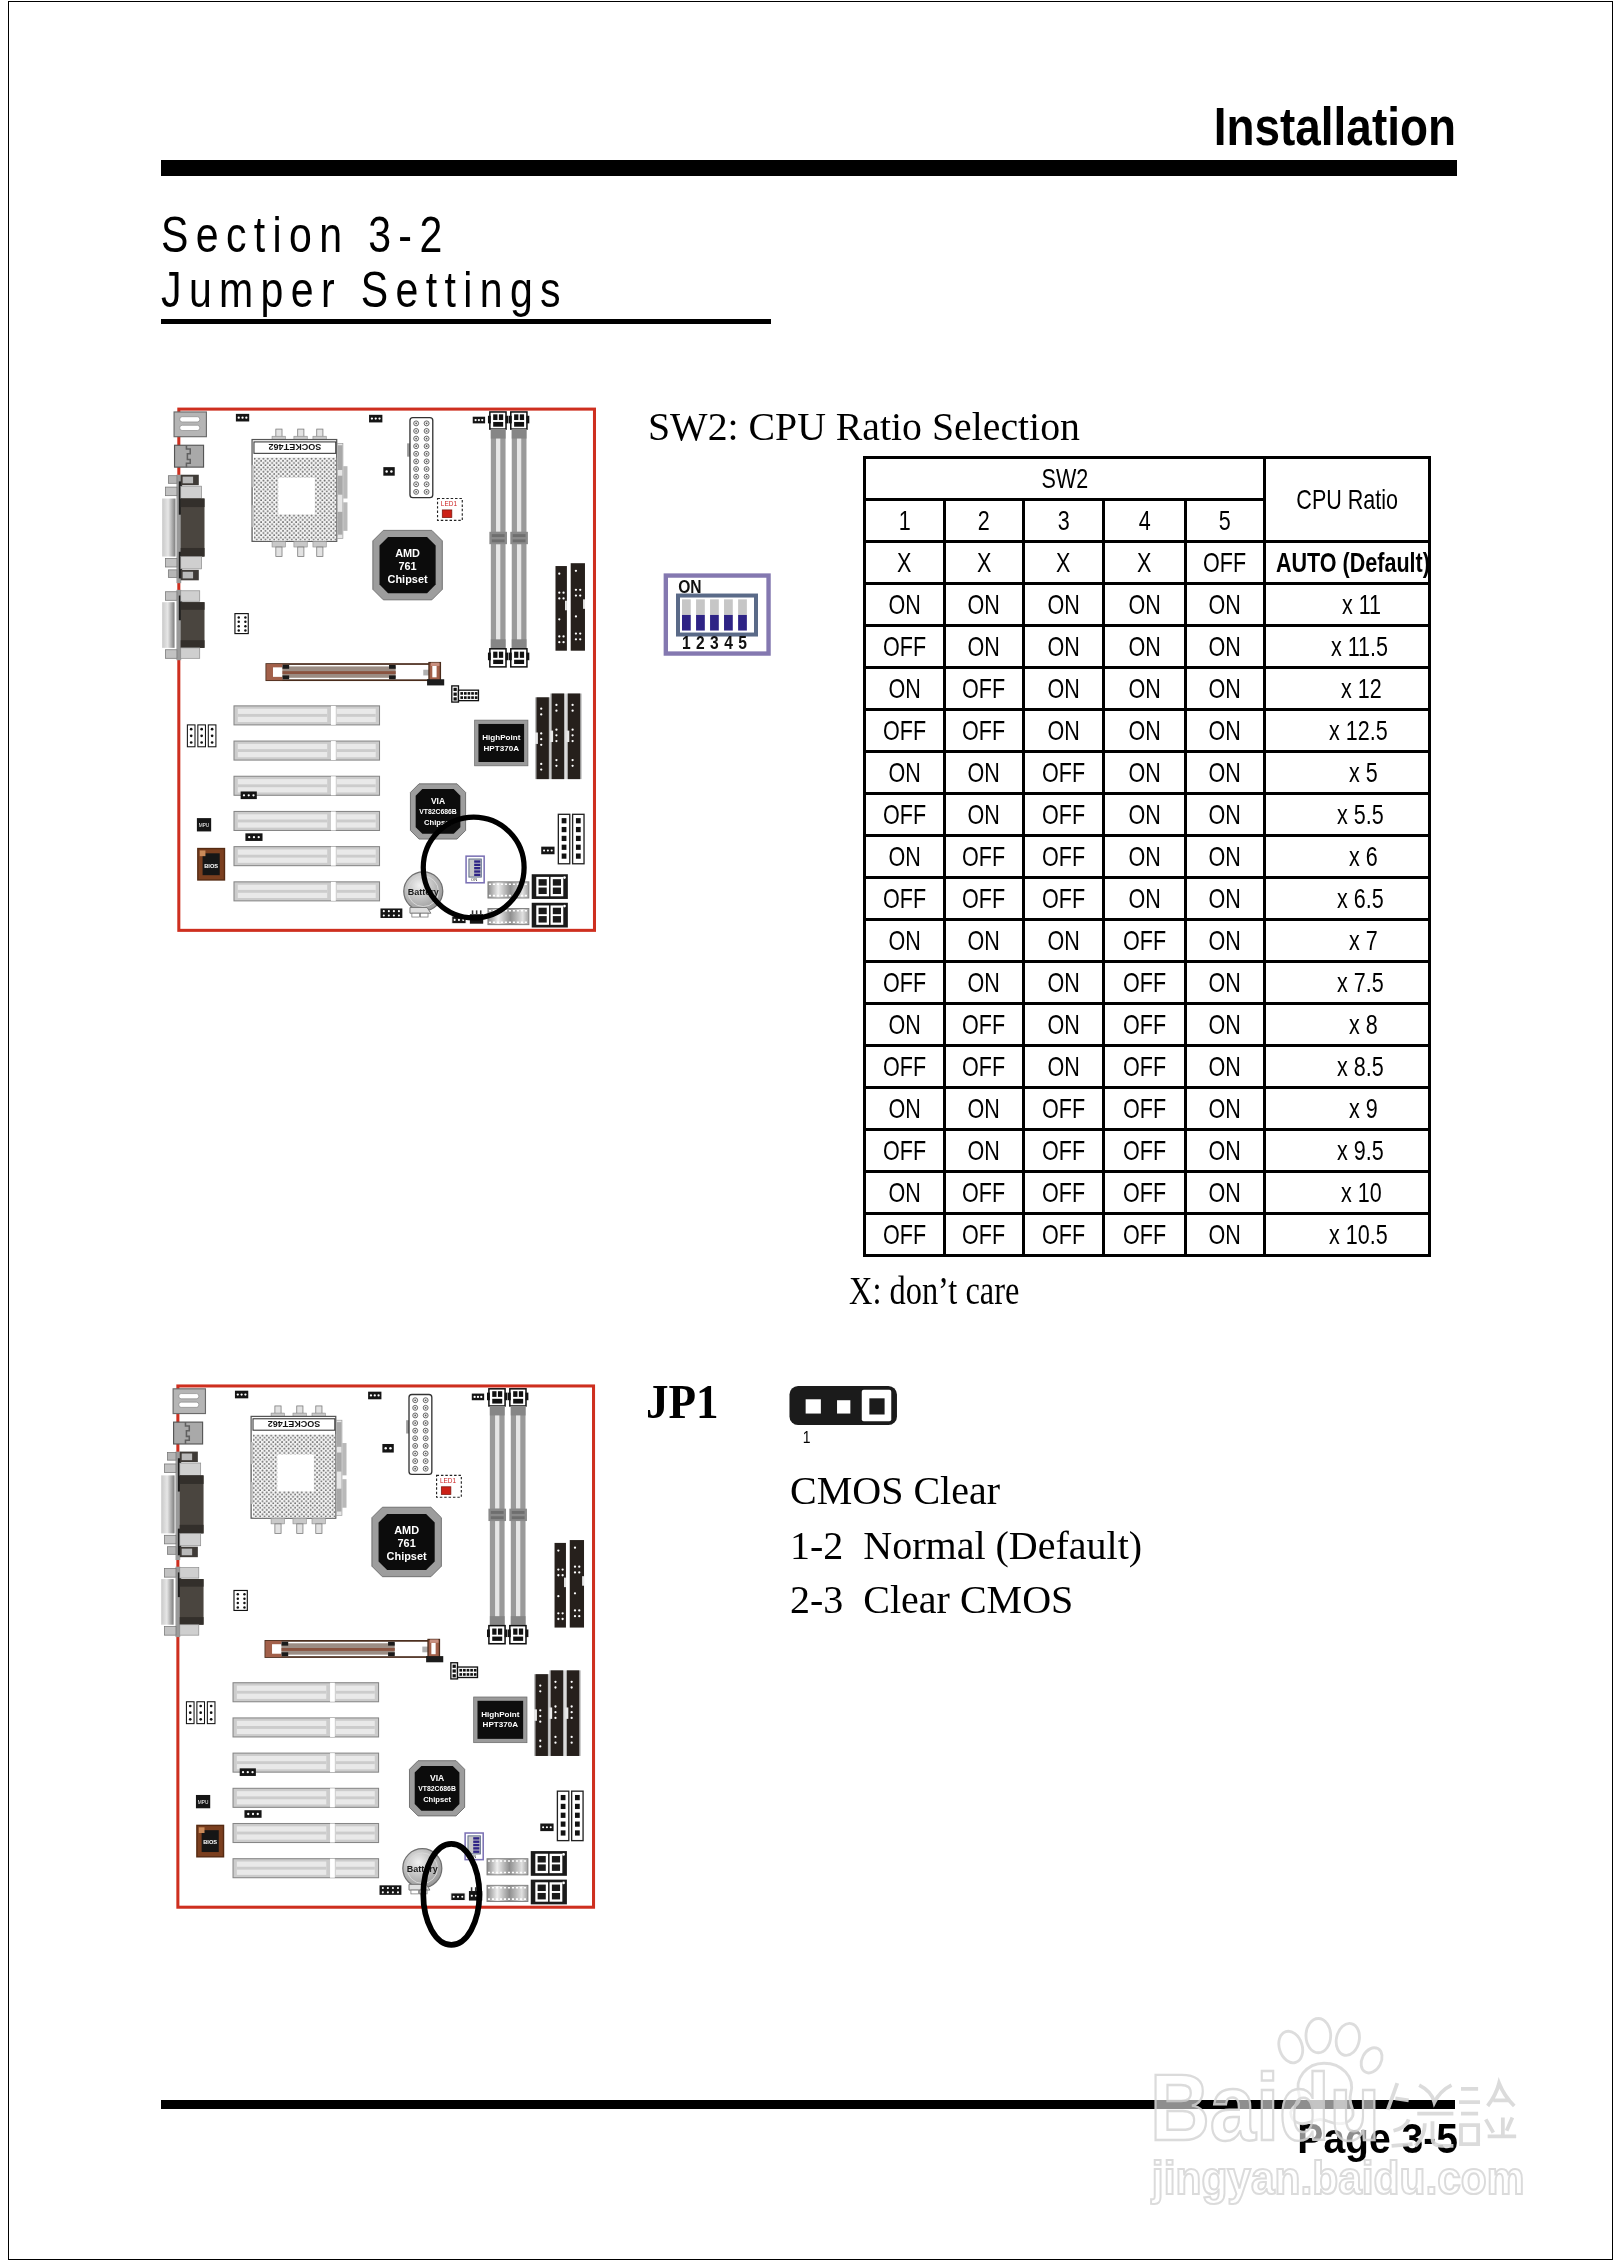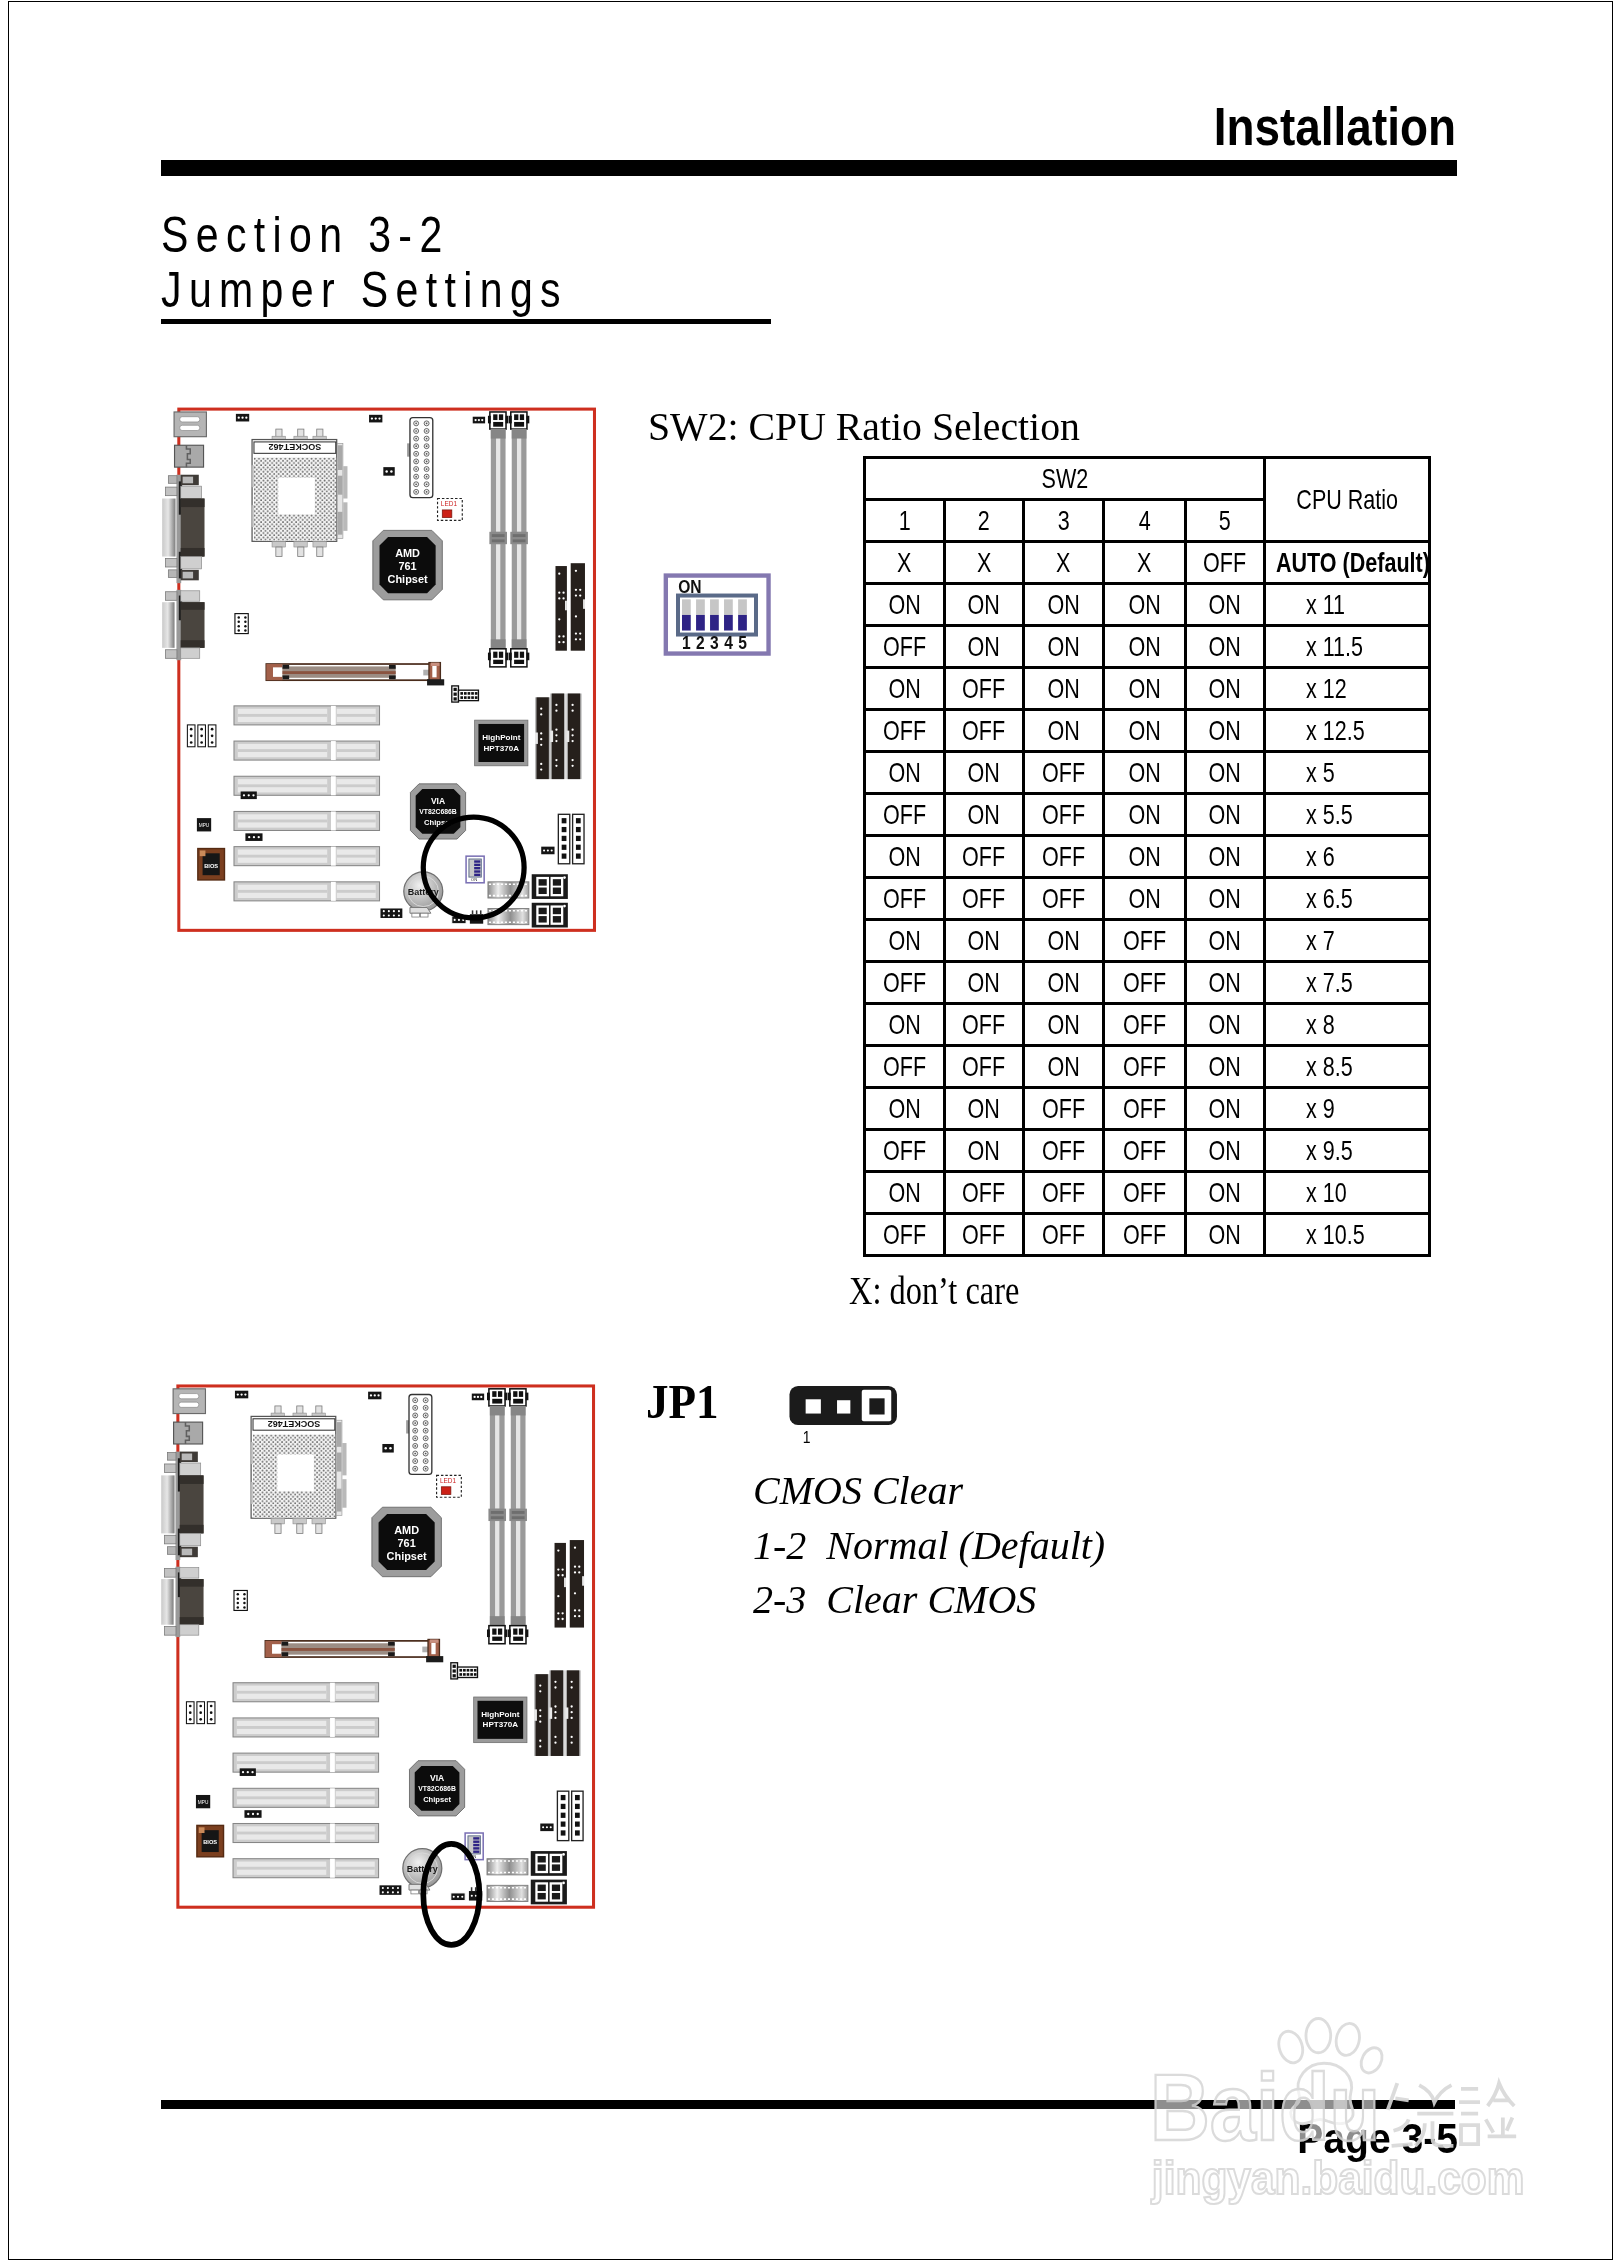--- a/index.html
+++ b/index.html
@@ -13,32 +13,32 @@
       line-height:1;letter-spacing:0px;transform:scaleX(0.85);transform-origin:100% 50%;}
   #bar1{left:161px;top:160px;width:1296px;height:16px;background:#000;}
   .sect{left:161px;font-size:50px;line-height:1;letter-spacing:9px;transform:scaleX(0.82);transform-origin:0 50%;white-space:nowrap;}
   #sect1{top:210px;}
   #sect2{top:265px;}
   #underline{left:161px;top:319px;width:610px;height:4.8px;background:#000;}
   #sw2head{left:648px;top:406px;font-size:41px;line-height:1;white-space:nowrap;transform:scaleX(0.97);transform-origin:0 50%;}
   #xdontcare{left:849px;top:1271px;font-size:40px;line-height:1;white-space:nowrap;transform:scaleX(0.81);transform-origin:0 50%;}
   #jp1{left:646px;top:1377px;font-size:49px;font-weight:bold;line-height:1;transform:scaleX(0.92);transform-origin:0 50%;}
   #pin1label{left:802px;top:1429px;font-size:17px;line-height:1;transform:scaleX(0.82);}
-  .cmos{left:753px;font-size:40px;line-height:1;white-space:nowrap;font-style:italic;}
+  .cmos{left:790px;font-size:40px;line-height:1;white-space:nowrap;}
   #cmos1{top:1471px;}
   #cmos2{top:1526px;}
   #cmos3{top:1580px;}
   #bar2{left:161px;top:2100px;width:1294px;height:8.6px;background:#000;}
   #page35{top:2118px;left:981px;width:477px;text-align:right;font-size:42px;font-weight:bold;line-height:1;transform:scaleX(0.93);transform-origin:100% 50%;}
 
   
   #ratiotable{left:847px;top:456px;border-collapse:collapse;table-layout:fixed;width:568px;margin-left:16px;}
   #ratiotable td{border:3.3px solid #000;text-align:center;vertical-align:middle;
       font-size:27.6px;padding:0;height:39px;overflow:hidden;}
-  #ratiotable td.xl{text-align:left;padding-left:40px;}
+  #ratiotable td.xl{text-align:center;padding-left:40px;}
   #ratiotable td.auto{text-align:left;padding-left:9.5px;font-weight:bold;}
   #ratiotable td.auto span{transform-origin:0 50%;}
   #ratiotable td.xl span{transform-origin:0 50%;}
   #ratiotable td span{display:inline-block;transform:scaleX(0.78);white-space:nowrap;}
 </style>
 </head>
 <body>
 <div class="abs" id="pageborder"></div>
 <div class="abs sans" id="installation">Installation</div>
 <div class="abs" id="bar1"></div>

